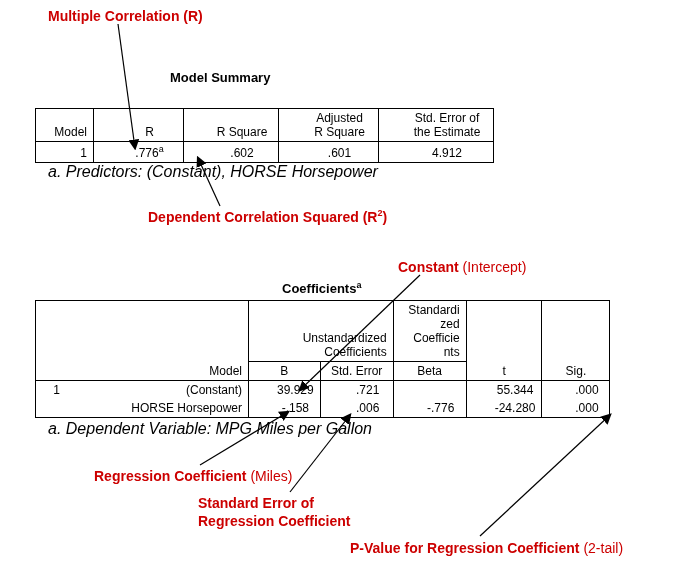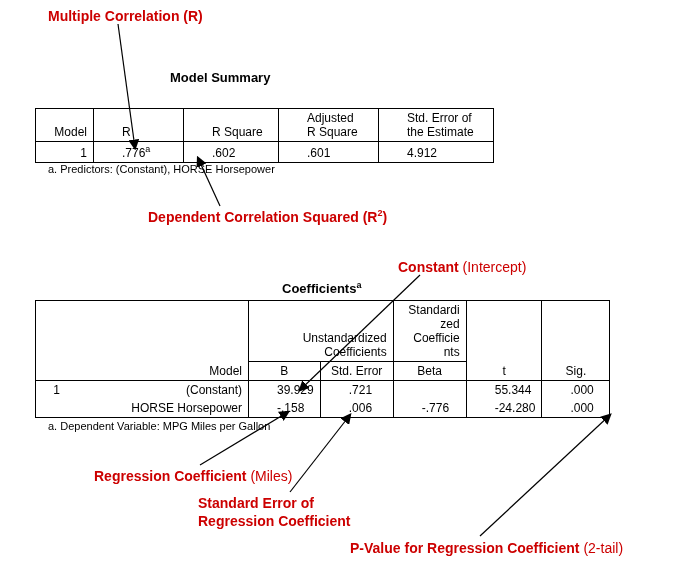--- a/index.html
+++ b/index.html
@@ -36,24 +36,25 @@
     background: #fff;
   }
   table td, table th {
     border: 1px solid #000;
     padding: 2px 6px;
     font-size: 12px;
     font-weight: normal;
     text-align: right;
     vertical-align: bottom;
   }
-  .num { text-align: left; padding-left: 28px; }
+  .num { text-align: center; padding-left: 28px; }
   .footnote {
     position: absolute;
-    font-size: 11px;
+    font-size: 16px;
+    font-style: italic;
   }
   svg.arrows {
     position: absolute;
     top: 0; left: 0;
     width: 675px; height: 565px;
     pointer-events: none;
   }
   sup { font-size: 9px; }
 </style>
 </head>

